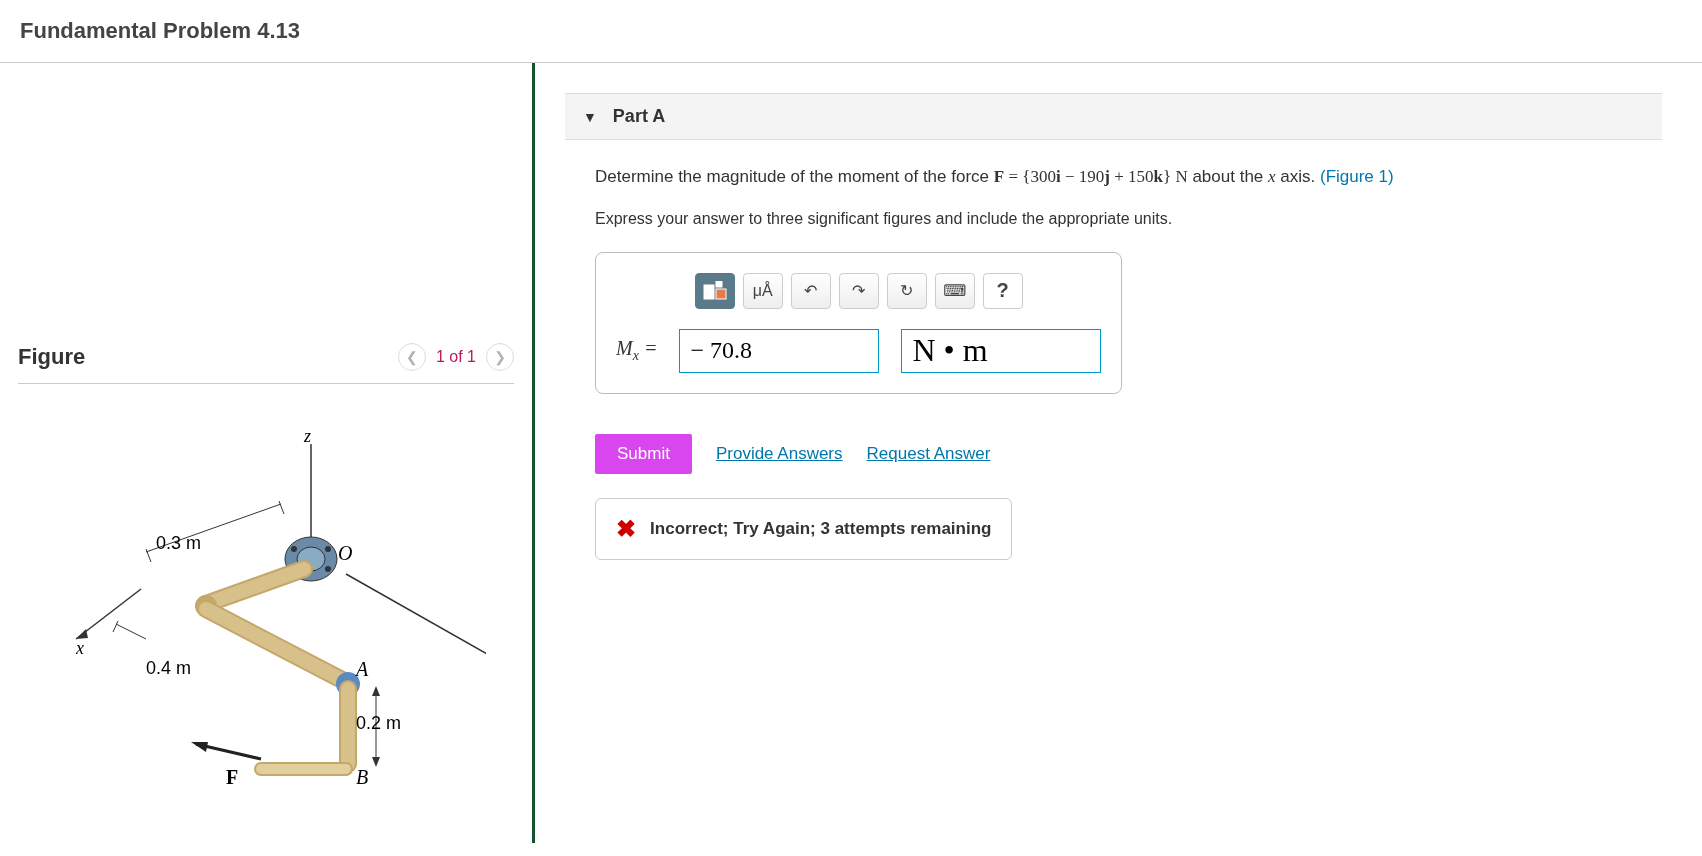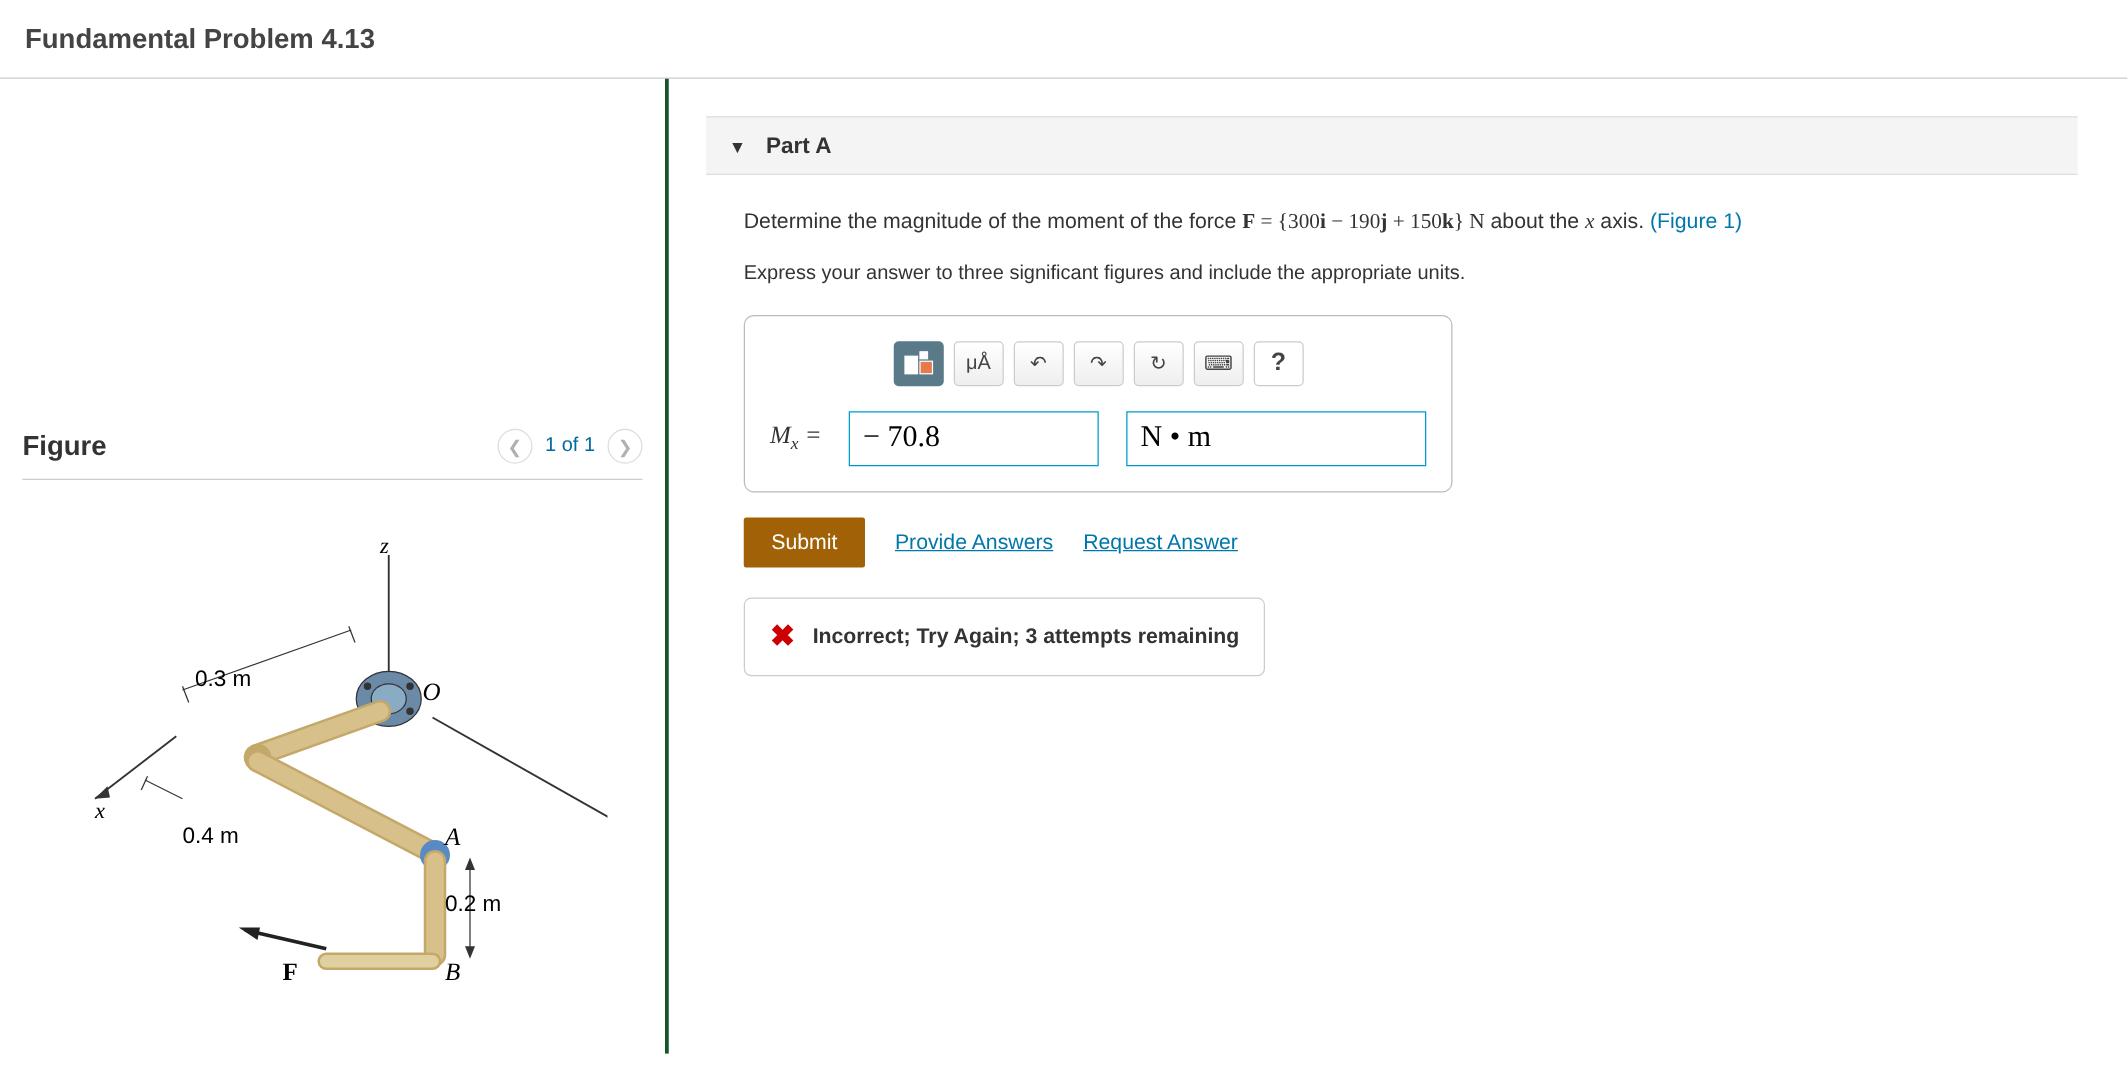--- a/index.html
+++ b/index.html
@@ -7,42 +7,42 @@
 .header { padding: 18px 20px 18px 20px; border-bottom: 1px solid #ccc; }
 .header-title { font-size: 22px; font-weight: bold; color: #444; }
 .main { display: flex; }
 .left-panel { width: 535px; border-right: 3px solid #14532d; padding: 0; min-height: 780px; }
 .figure-section { margin-top: 280px; padding: 0 18px; }
 .figure-header { display: flex; justify-content: space-between; align-items: center; border-bottom: 1px solid #ccc; padding-bottom: 12px; margin-bottom: 30px; }
 .figure-title { font-size: 22px; font-weight: bold; color: #333; }
 .figure-nav { display: flex; align-items: center; gap: 10px; }
 .nav-btn { width: 28px; height: 28px; border: 1px solid #bbb; border-radius: 50%; background: #fff; display: flex; align-items: center; justify-content: center; cursor: pointer; color: #666; font-size: 14px; }
 .nav-btn.disabled { opacity: 0.5; }
-.fig-count { font-size: 16px; color: #0369a1; }
+.fig-count { font-size: 16px; color: #be185d; }
 .figure-image { display: flex; justify-content: center; padding: 10px 0; }
 .right-panel { flex: 1; padding: 30px 40px 30px 30px; }
 .part-header { background: #f4f4f4; border-top: 1px solid #ddd; border-bottom: 1px solid #ddd; padding: 12px 18px; display: flex; align-items: center; gap: 16px; margin-bottom: 24px; }
 .part-arrow { font-size: 14px; color: #333; }
 .part-title { font-size: 18px; font-weight: bold; color: #333; }
 .question-text { font-size: 17px; color: #333; margin-bottom: 20px; line-height: 1.5; padding-left: 30px; }
 .question-text .math { font-family: 'Times New Roman', serif; font-style: normal; margin-top: 20px; }
 .figure-link { color: #0077aa; cursor: pointer; }
 .instruction { font-size: 16px; font-weight: normal; color: #333; margin-bottom: 24px; padding-left: 30px; }
-.answer-box { border: 1px solid #bbb; border-radius: 8px; padding: 20px; display: inline-block; margin-left: 30px; margin-bottom: 20px; min-width: 480px; }
+.answer-box { border: 1px solid #bbb; border-radius: 8px; padding: 20px; display: inline-block; margin-left: 30px; margin-bottom: 40px; min-width: 480px; }
 .toolbar { display: flex; gap: 8px; margin-bottom: 20px; justify-content: center; align-items: center; }
 .tool-btn { width: 40px; height: 36px; border: 1px solid #ccc; border-radius: 4px; background: linear-gradient(#fff, #eee); display: flex; align-items: center; justify-content: center; cursor: pointer; font-size: 16px; color: #444; }
 .tool-btn.active { background: #5a7a8a; color: #fff; border-color: #5a7a8a; }
 .tool-btn.help { background: #fff; font-weight: bold; font-size: 20px; }
 .answer-row { display: flex; align-items: center; gap: 22px; }
 .answer-label { font-family: 'Times New Roman', serif; font-size: 20px; font-style: italic; }
 .answer-label sub { font-size: 14px; font-style: italic; }
 .answer-input { border: 1px solid #0099cc; padding: 6px 10px; font-size: 24px; font-family: 'Times New Roman', serif; width: 200px; height: 44px; }
-.unit-input { border: 1px solid #0099cc; padding: 6px 10px; font-size: 24px; font-family: 'Times New Roman', serif; width: 240px; height: 44px; }
+.unit-input { border: 1px solid #0099cc; padding: 6px 10px; font-size: 32px; font-family: 'Times New Roman', serif; width: 200px; height: 44px; }
 .action-row { display: flex; align-items: center; gap: 24px; margin-left: 30px; margin-bottom: 24px; }
-.submit-btn { background: #a16207; color: #fff; border: none; padding: 10px 22px; font-size: 17px; cursor: pointer; border-radius: 2px; }
+.submit-btn { background: #d946ef; color: #fff; border: none; padding: 10px 22px; font-size: 17px; cursor: pointer; border-radius: 2px; }
 .link { color: #0077aa; text-decoration: underline; cursor: pointer; font-size: 17px; }
 .feedback-box { border: 1px solid #ccc; border-radius: 6px; padding: 16px 20px; display: inline-flex; align-items: center; gap: 14px; margin-left: 30px; margin-bottom: 60px; }
 .x-icon { color: #cc0000; font-size: 24px; font-weight: bold; }
 .feedback-text { font-size: 17px; font-weight: bold; color: #333; }
 .provide-feedback { color: #0077aa; font-size: 19px; cursor: pointer; margin-left: 0px; }
 </style>
 </head>
 <body>
 
 <div class="header">

